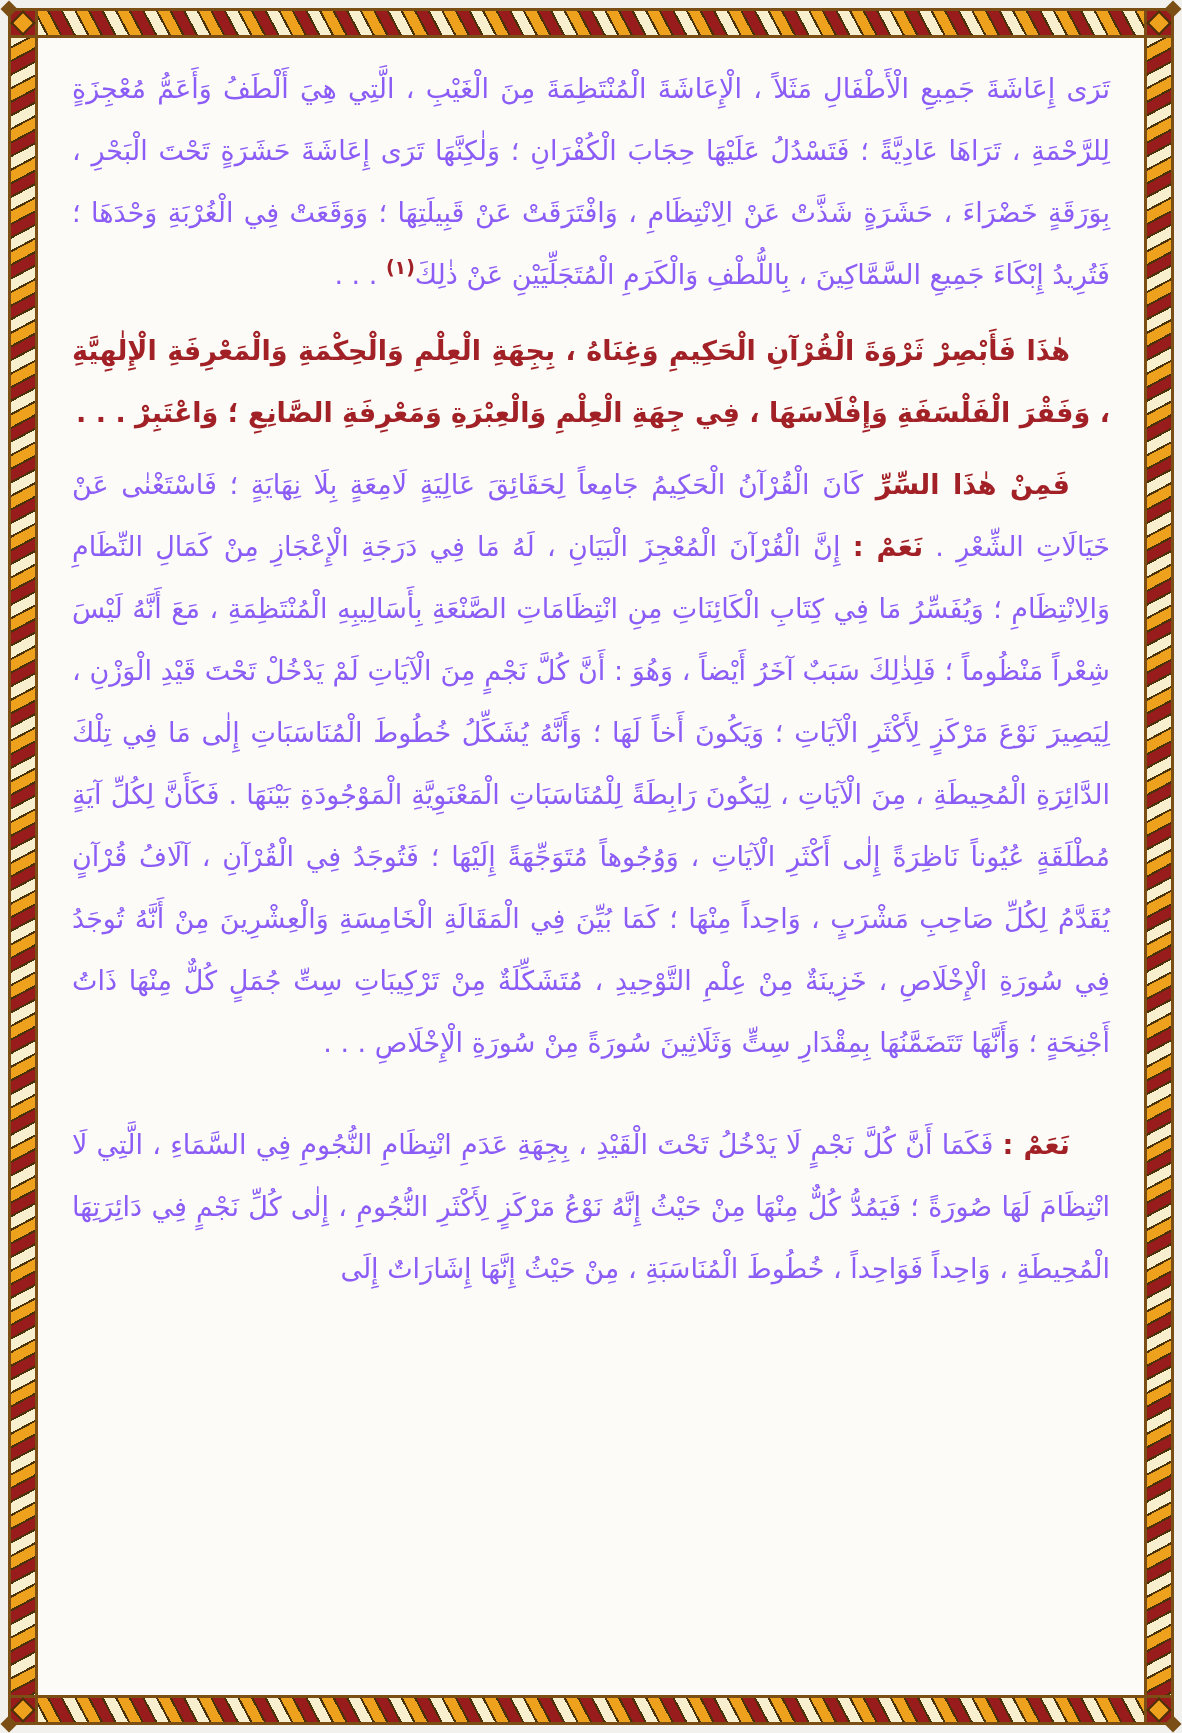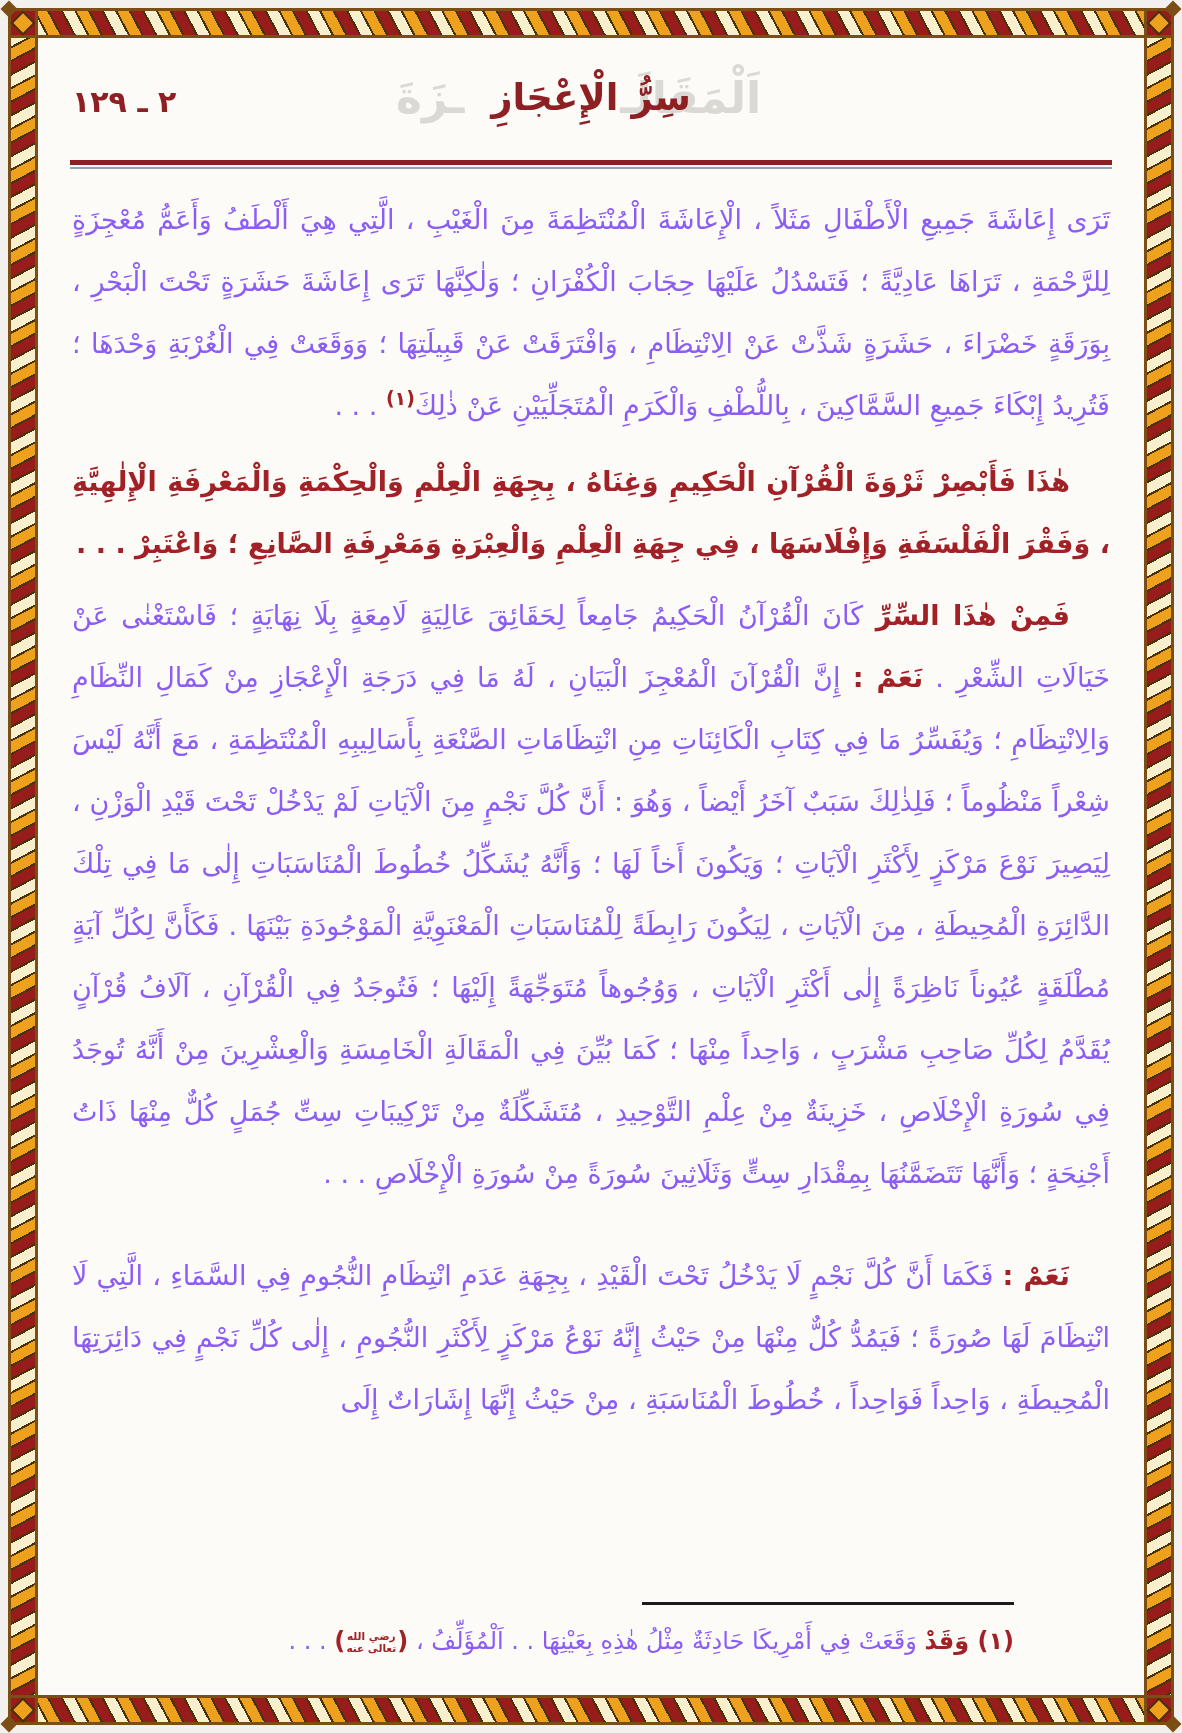--- a/index.html
+++ b/index.html
@@ -104,37 +104,23 @@
     <div class="corner c-bl"></div>
     <div class="corner c-br"></div>
     <div class="finial f-tl"></div>
     <div class="finial f-tr"></div>
     <div class="finial f-bl"></div>
     <div class="finial f-br"></div>
   </div>
 
   <div class="page">
 
-    <header>
-      <div class="page-num">٢ ـ ١٢٩</div>
-      <div class="title-wrap">
-        <span class="wm wm-r">اَلْمَقَالَـ</span>
-        <span class="wm wm-l">ـزَةَ</span>
-        <h1 class="title">سِرُّ الْإِعْجَازِ</h1>
-      </div>
-      <div class="rule-thick"></div>
-      <div class="rule-thin"></div>
-    </header>
 
     <main id="paragraphs">
         <p class="para"><span class="seg seg-black">تَرَى إِعَاشَةَ جَمِيعِ الْأَطْفَالِ مَثَلاً ، الْإِعَاشَةَ الْمُنْتَظِمَةَ مِنَ الْغَيْبِ ، الَّتِي هِيَ أَلْطَفُ وَأَعَمُّ مُعْجِزَةٍ لِلرَّحْمَةِ ، تَرَاهَا عَادِيَّةً ؛ فَتَسْدُلُ عَلَيْهَا حِجَابَ الْكُفْرَانِ ؛ وَلٰكِنَّهَا تَرَى إِعَاشَةَ حَشَرَةٍ تَحْتَ الْبَحْرِ ، بِوَرَقَةٍ خَضْرَاءَ ، حَشَرَةٍ شَذَّتْ عَنْ الِانْتِظَامِ ، وَافْتَرَقَتْ عَنْ قَبِيلَتِهَا ؛ وَوَقَعَتْ فِي الْغُرْبَةِ وَحْدَهَا ؛ فَتُرِيدُ إِبْكَاءَ جَمِيعِ السَّمَّاكِينَ ، بِاللُّطْفِ وَالْكَرَمِ الْمُتَجَلِّيَيْنِ عَنْ ذٰلِكَ</span><sup class="seg seg-red">(١)</sup><span class="seg seg-black"> . . .</span></p>
         <p class="para lead-red"><span class="seg seg-red">هٰذَا فَأَبْصِرْ ثَرْوَةَ الْقُرْآنِ الْحَكِيمِ وَغِنَاهُ ، بِجِهَةِ الْعِلْمِ وَالْحِكْمَةِ وَالْمَعْرِفَةِ الْإِلٰهِيَّةِ ، وَفَقْرَ الْفَلْسَفَةِ وَإِفْلَاسَهَا ، فِي جِهَةِ الْعِلْمِ وَالْعِبْرَةِ وَمَعْرِفَةِ الصَّانِعِ ؛ وَاعْتَبِرْ . . .</span></p>
         <p class="para indent"><span class="seg seg-red">فَمِنْ هٰذَا السِّرِّ</span><span class="seg seg-black"> كَانَ الْقُرْآنُ الْحَكِيمُ جَامِعاً لِحَقَائِقَ عَالِيَةٍ لَامِعَةٍ بِلَا نِهَايَةٍ ؛ فَاسْتَغْنٰى عَنْ خَيَالَاتِ الشِّعْرِ . </span><span class="seg seg-red">نَعَمْ :</span><span class="seg seg-black"> إِنَّ الْقُرْآنَ الْمُعْجِزَ الْبَيَانِ ، لَهُ مَا فِي دَرَجَةِ الْإِعْجَازِ مِنْ كَمَالِ النِّظَامِ وَالِانْتِظَامِ ؛ وَيُفَسِّرُ مَا فِي كِتَابِ الْكَائِنَاتِ مِنِ انْتِظَامَاتِ الصَّنْعَةِ بِأَسَالِيبِهِ الْمُنْتَظِمَةِ ، مَعَ أَنَّهُ لَيْسَ شِعْراً مَنْظُوماً ؛ فَلِذٰلِكَ سَبَبٌ آخَرُ أَيْضاً ، وَهُوَ : أَنَّ كُلَّ نَجْمٍ مِنَ الْآيَاتِ لَمْ يَدْخُلْ تَحْتَ قَيْدِ الْوَزْنِ ، لِيَصِيرَ نَوْعَ مَرْكَزٍ لِأَكْثَرِ الْآيَاتِ ؛ وَيَكُونَ أَخاً لَهَا ؛ وَأَنَّهُ يُشَكِّلُ خُطُوطَ الْمُنَاسَبَاتِ إِلٰى مَا فِي تِلْكَ الدَّائِرَةِ الْمُحِيطَةِ ، مِنَ الْآيَاتِ ، لِيَكُونَ رَابِطَةً لِلْمُنَاسَبَاتِ الْمَعْنَوِيَّةِ الْمَوْجُودَةِ بَيْنَهَا . فَكَأَنَّ لِكُلِّ آيَةٍ مُطْلَقَةٍ عُيُوناً نَاظِرَةً إِلٰى أَكْثَرِ الْآيَاتِ ، وَوُجُوهاً مُتَوَجِّهَةً إِلَيْهَا ؛ فَتُوجَدُ فِي الْقُرْآنِ ، آلَافُ قُرْآنٍ يُقَدَّمُ لِكُلِّ صَاحِبِ مَشْرَبٍ ، وَاحِداً مِنْهَا ؛ كَمَا بُيِّنَ فِي الْمَقَالَةِ الْخَامِسَةِ وَالْعِشْرِينَ مِنْ أَنَّهُ تُوجَدُ فِي سُورَةِ الْإِخْلَاصِ ، خَزِينَةٌ مِنْ عِلْمِ التَّوْحِيدِ ، مُتَشَكِّلَةٌ مِنْ تَرْكِيبَاتِ سِتِّ جُمَلٍ كُلٌّ مِنْهَا ذَاتُ أَجْنِحَةٍ ؛ وَأَنَّهَا تَتَضَمَّنُهَا بِمِقْدَارِ سِتٍّ وَثَلَاثِينَ سُورَةً مِنْ سُورَةِ الْإِخْلَاصِ . . .</span></p>
         <p class="para indent spaced"><span class="seg seg-red">نَعَمْ :</span><span class="seg seg-black"> فَكَمَا أَنَّ كُلَّ نَجْمٍ لَا يَدْخُلُ تَحْتَ الْقَيْدِ ، بِجِهَةِ عَدَمِ انْتِظَامِ النُّجُومِ فِي السَّمَاءِ ، الَّتِي لَا انْتِظَامَ لَهَا صُورَةً ؛ فَيَمُدُّ كُلٌّ مِنْهَا مِنْ حَيْثُ إِنَّهُ نَوْعُ مَرْكَزٍ لِأَكْثَرِ النُّجُومِ ، إِلٰى كُلِّ نَجْمٍ فِي دَائِرَتِهَا الْمُحِيطَةِ ، وَاحِداً فَوَاحِداً ، خُطُوطَ الْمُنَاسَبَةِ ، مِنْ حَيْثُ إِنَّهَا إِشَارَاتٌ إِلَى</span></p>
       </main>
 
-    <footer>
-      <div class="fn-rule"></div>
-      <div id="footnote" class="footnote"><span class="seg seg-red">(١) وَقَدْ</span><span class="seg seg-black"> وَقَعَتْ فِي أَمْرِيكَا حَادِثَةٌ مِثْلُ هٰذِهِ بِعَيْنِهَا . . اَلْمُؤَلِّفُ ، </span><span class="seal-wrap">(<span class="seal-core">رضي الله تعالى عنه</span>)</span><span class="seg seg-black"> . . .</span></div>
-    </footer>
 
   </div>
 </div>
 
 </body></html>

